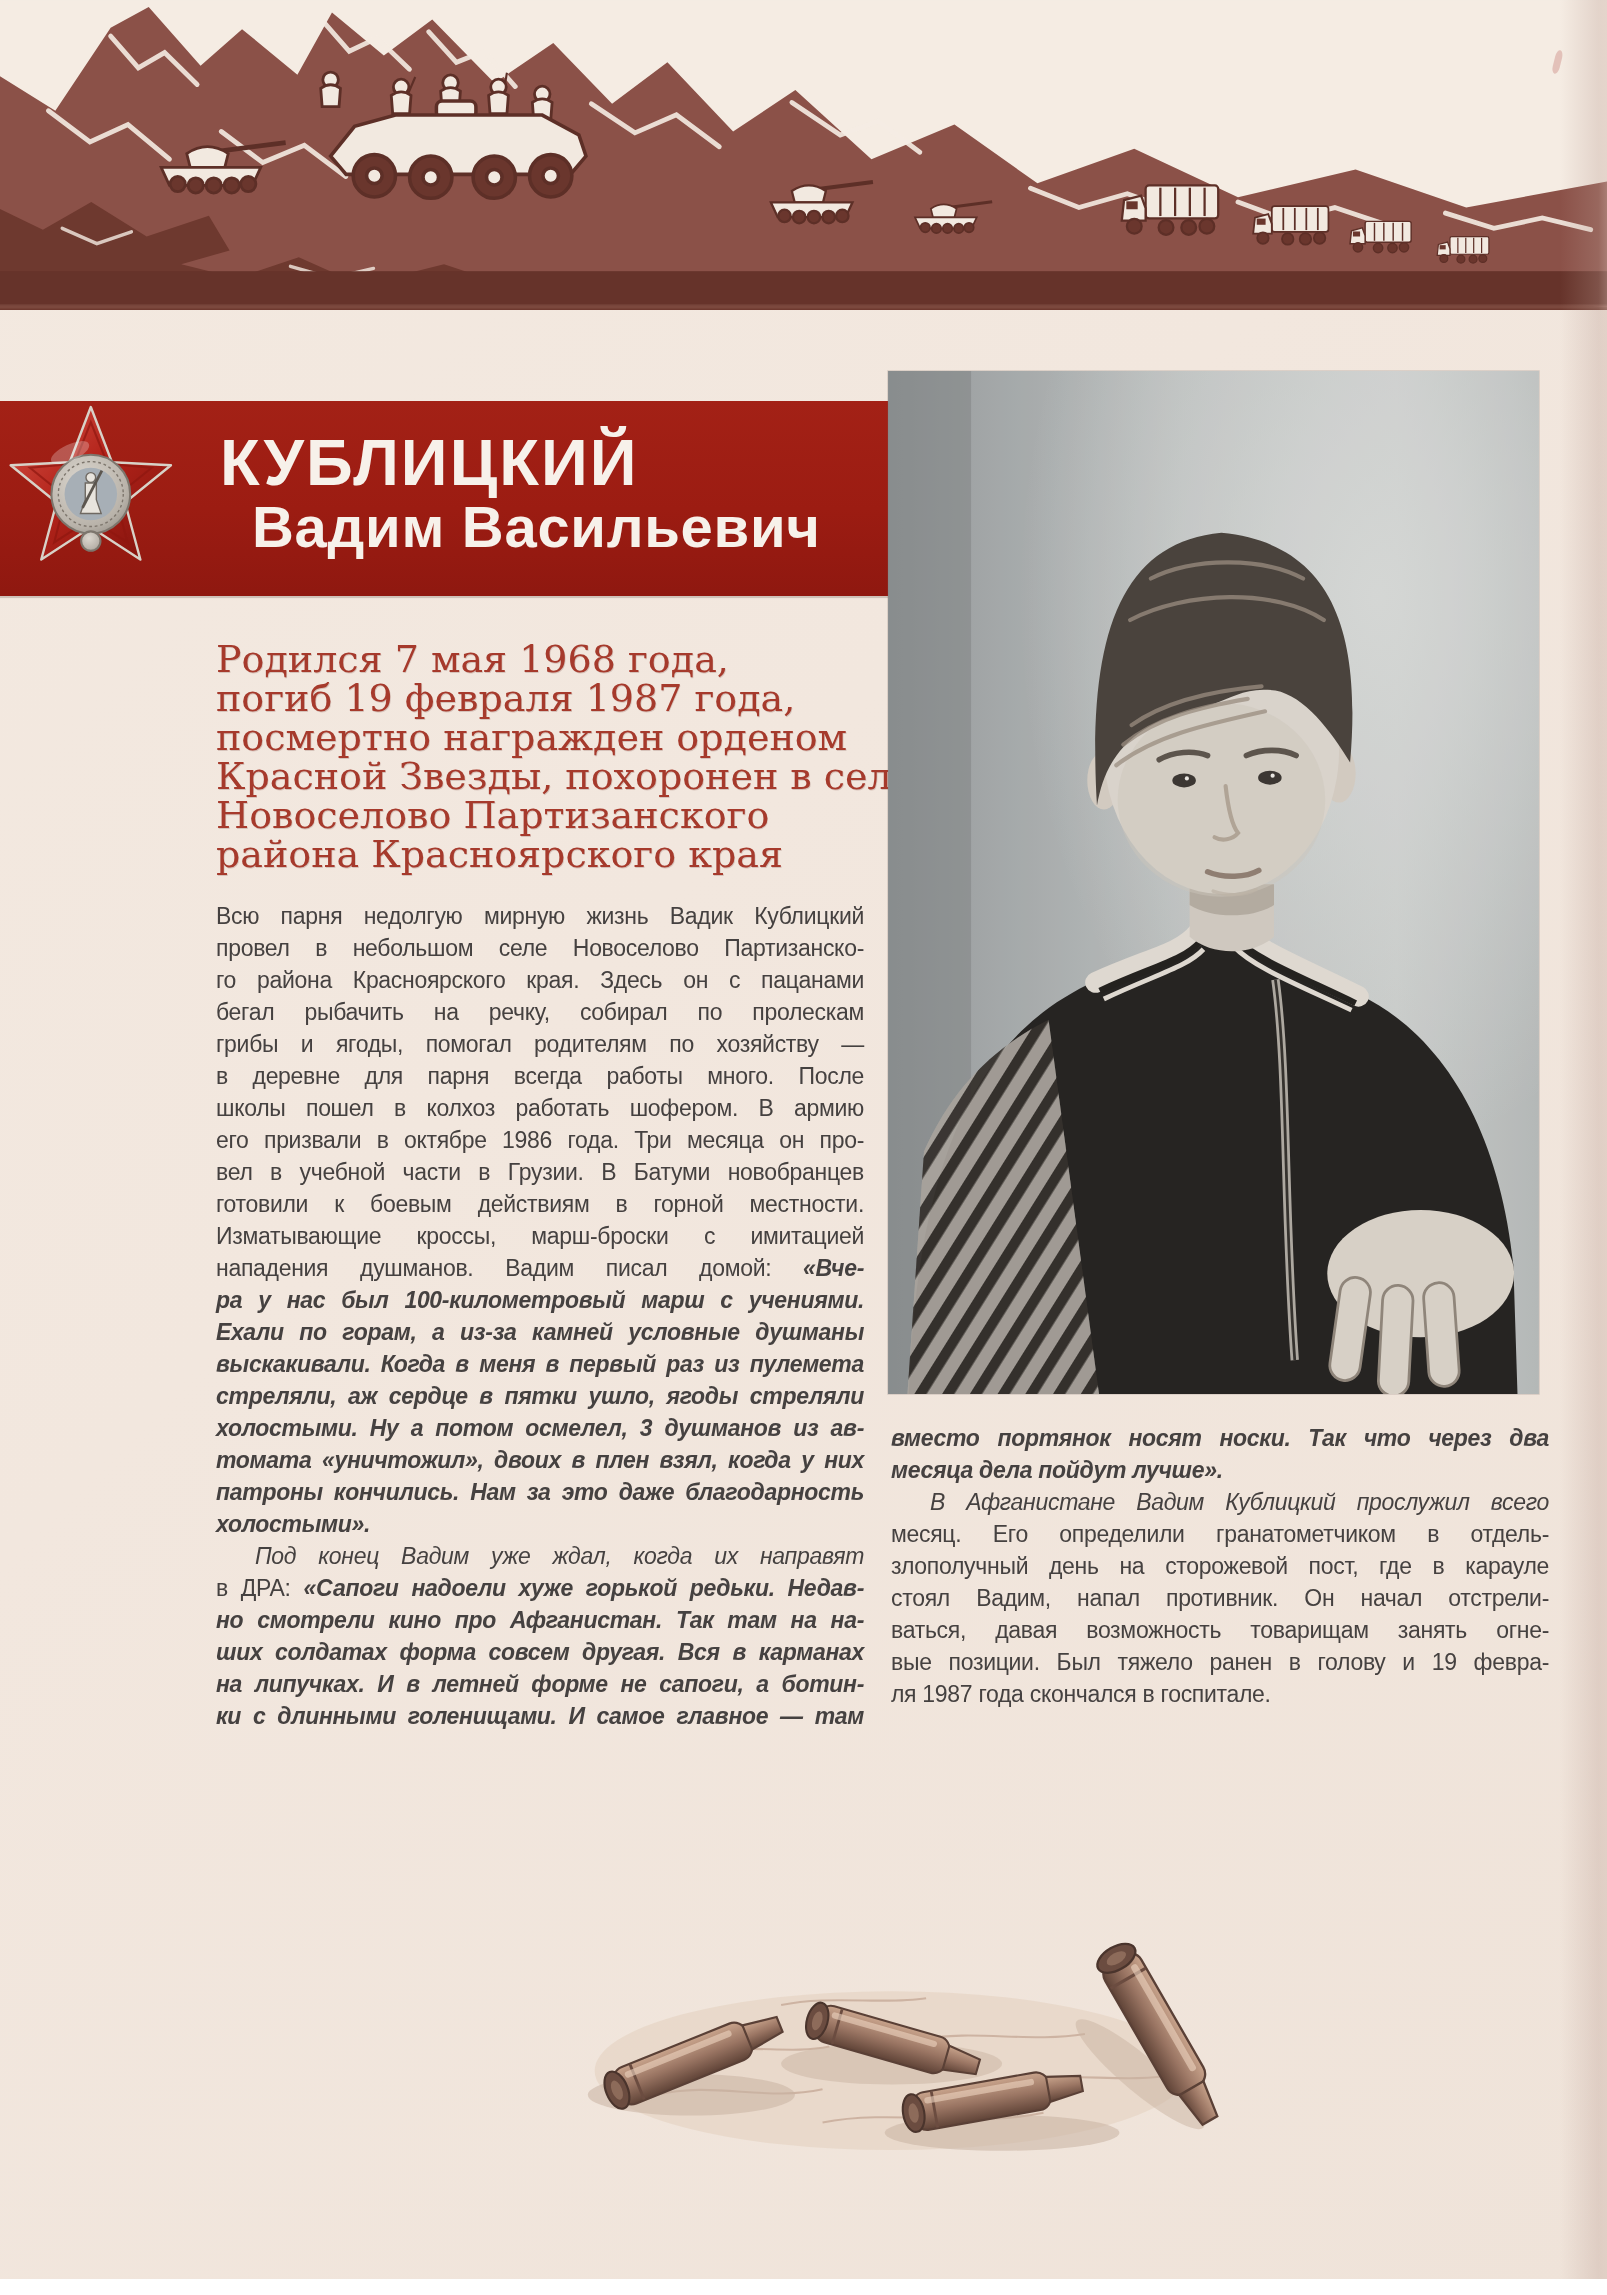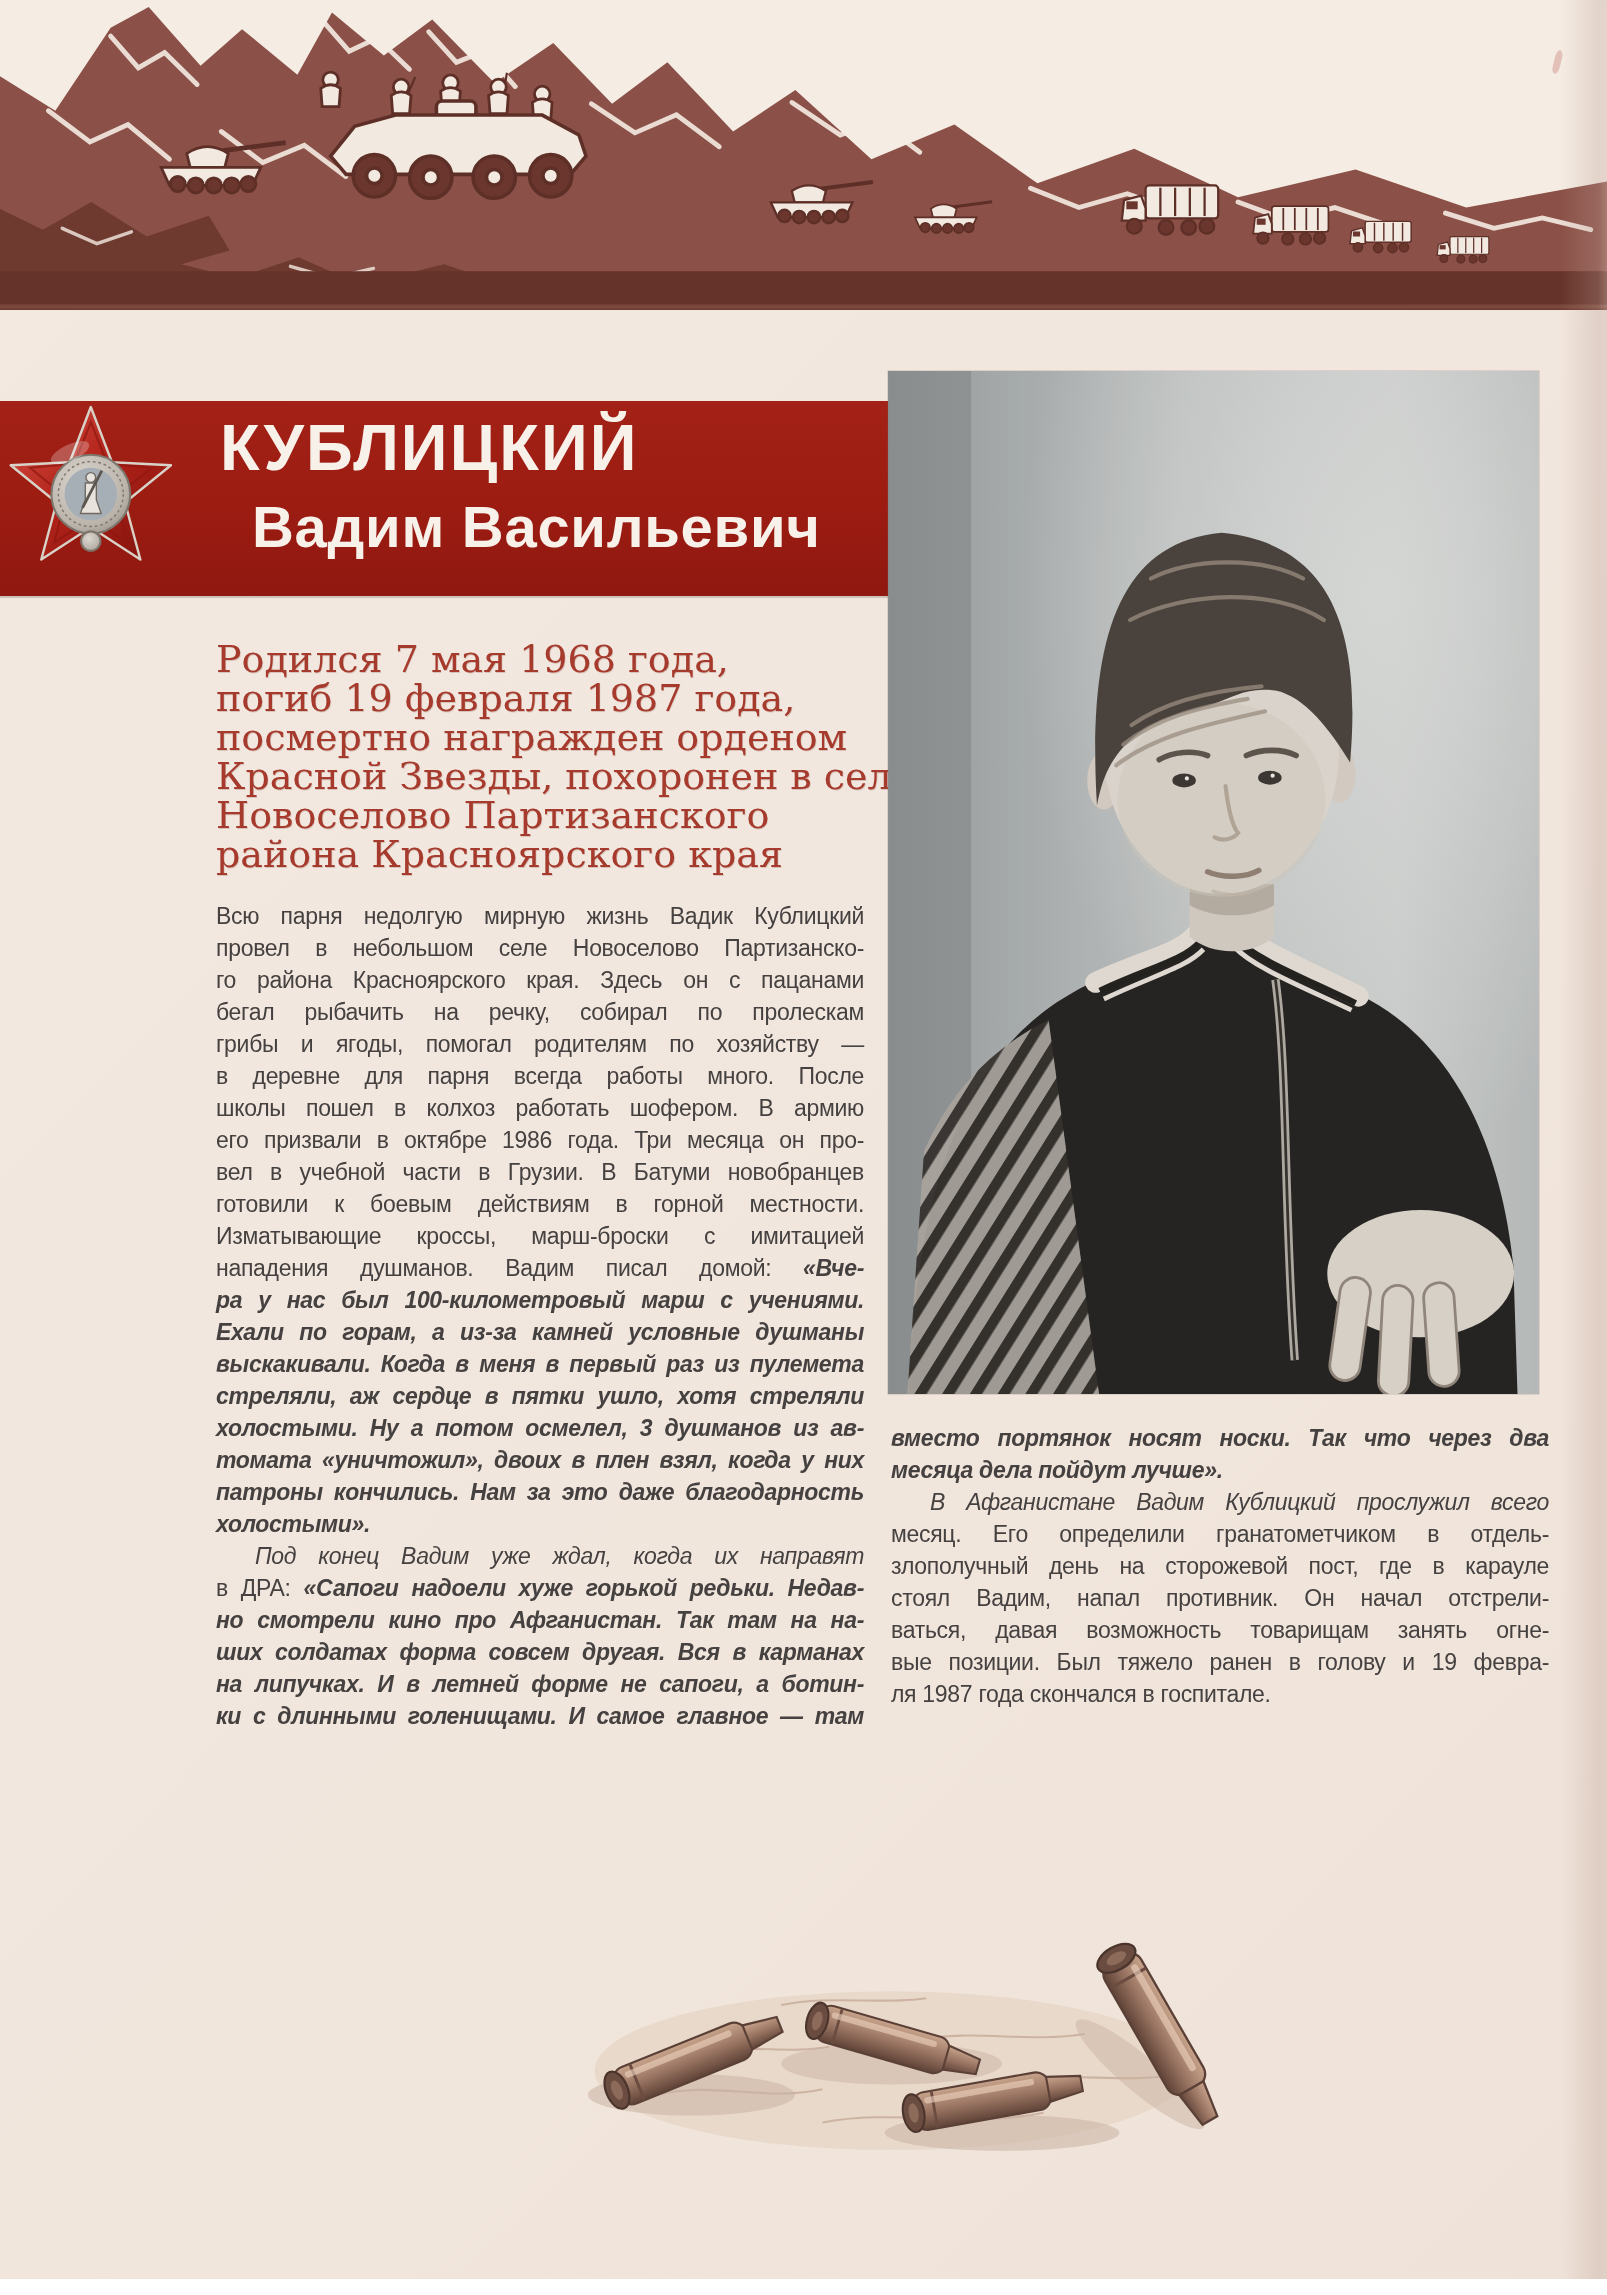--- a/index.html
+++ b/index.html
@@ -8,21 +8,21 @@
     background:linear-gradient(135deg,#f3e9e0 0%,#f2e7de 40%,#efe3d9 100%);
     font-family:"Liberation Sans",sans-serif;
   }
   .banner{position:absolute;left:0;top:0;}
   .title-band{
     position:absolute;left:0;top:401px;width:889px;height:195px;
     background:linear-gradient(180deg,#a32116 0%,#9c1c12 55%,#8f1810 100%);
     box-shadow:0 2.1px 0 #cfc2b9;
   }
   .title-surname{
-    position:absolute;left:220px;top:409px;width:664px;height:77px;
+    position:absolute;left:220px;top:424px;width:664px;height:77px;
     font-size:65px;font-weight:700;letter-spacing:2.1px;color:#f7f1ea;
     line-height:77px;white-space:nowrap;
   }
   .title-name{
     position:absolute;left:220px;top:488px;width:664px;height:77px;
     font-size:58px;font-weight:700;letter-spacing:0.7px;color:#f7f1ea;
     line-height:77px;white-space:nowrap;margin-left:32px;
   }
   .medal{position:absolute;left:1.4px;top:404px;}
   .lead{
@@ -191,21 +191,21 @@
       <div class="line"><span>в деревне для парня всегда работы много. После</span></div>
       <div class="line"><span>школы пошел в колхоз работать шофером. В армию</span></div>
       <div class="line"><span>его призвали в октябре 1986 года. Три месяца он про-</span></div>
       <div class="line"><span>вел в учебной части в Грузии. В Батуми новобранцев</span></div>
       <div class="line"><span>готовили к боевым действиям в горной местности.</span></div>
       <div class="line"><span>Изматывающие кроссы, марш-броски с имитацией</span></div>
       <div class="line"><span>нападения душманов. Вадим писал домой: </span><span class="it">«Вче-</span></div>
       <div class="line"><span class="it">ра у нас был 100-километровый марш с учениями.</span></div>
       <div class="line"><span class="it">Ехали по горам, а из-за камней условные душманы</span></div>
       <div class="line"><span class="it">выскакивали. Когда в меня в первый раз из пулемета</span></div>
-      <div class="line"><span class="it">стреляли, аж сердце в пятки ушло, хотя стреляли</span></div>
+      <div class="line"><span class="it">стреляли, аж сердце в пятки ушло, ягоды стреляли</span></div>
       <div class="line"><span class="it">холостыми. Ну а потом осмелел, 3 душманов из ав-</span></div>
       <div class="line"><span class="it">томата «уничтожил», двоих в плен взял, когда у них</span></div>
       <div class="line"><span class="it">патроны кончились. Нам за это даже благодарность</span></div>
       <div class="line pend"><span class="it">холостыми».</span></div>
       <div class="line indent"><span>Под конец Вадим уже ждал, когда их направят</span></div>
       <div class="line"><span>в ДРА: </span><span class="it">«Сапоги надоели хуже горькой редьки. Недав-</span></div>
       <div class="line"><span class="it">но смотрели кино про Афганистан. Так там на на-</span></div>
       <div class="line"><span class="it">ших солдатах форма совсем другая. Вся в карманах</span></div>
       <div class="line"><span class="it">на липучках. И в летней форме не сапоги, а ботин-</span></div>
       <div class="line"><span class="it">ки с длинными голенищами. И самое главное — там</span></div>

